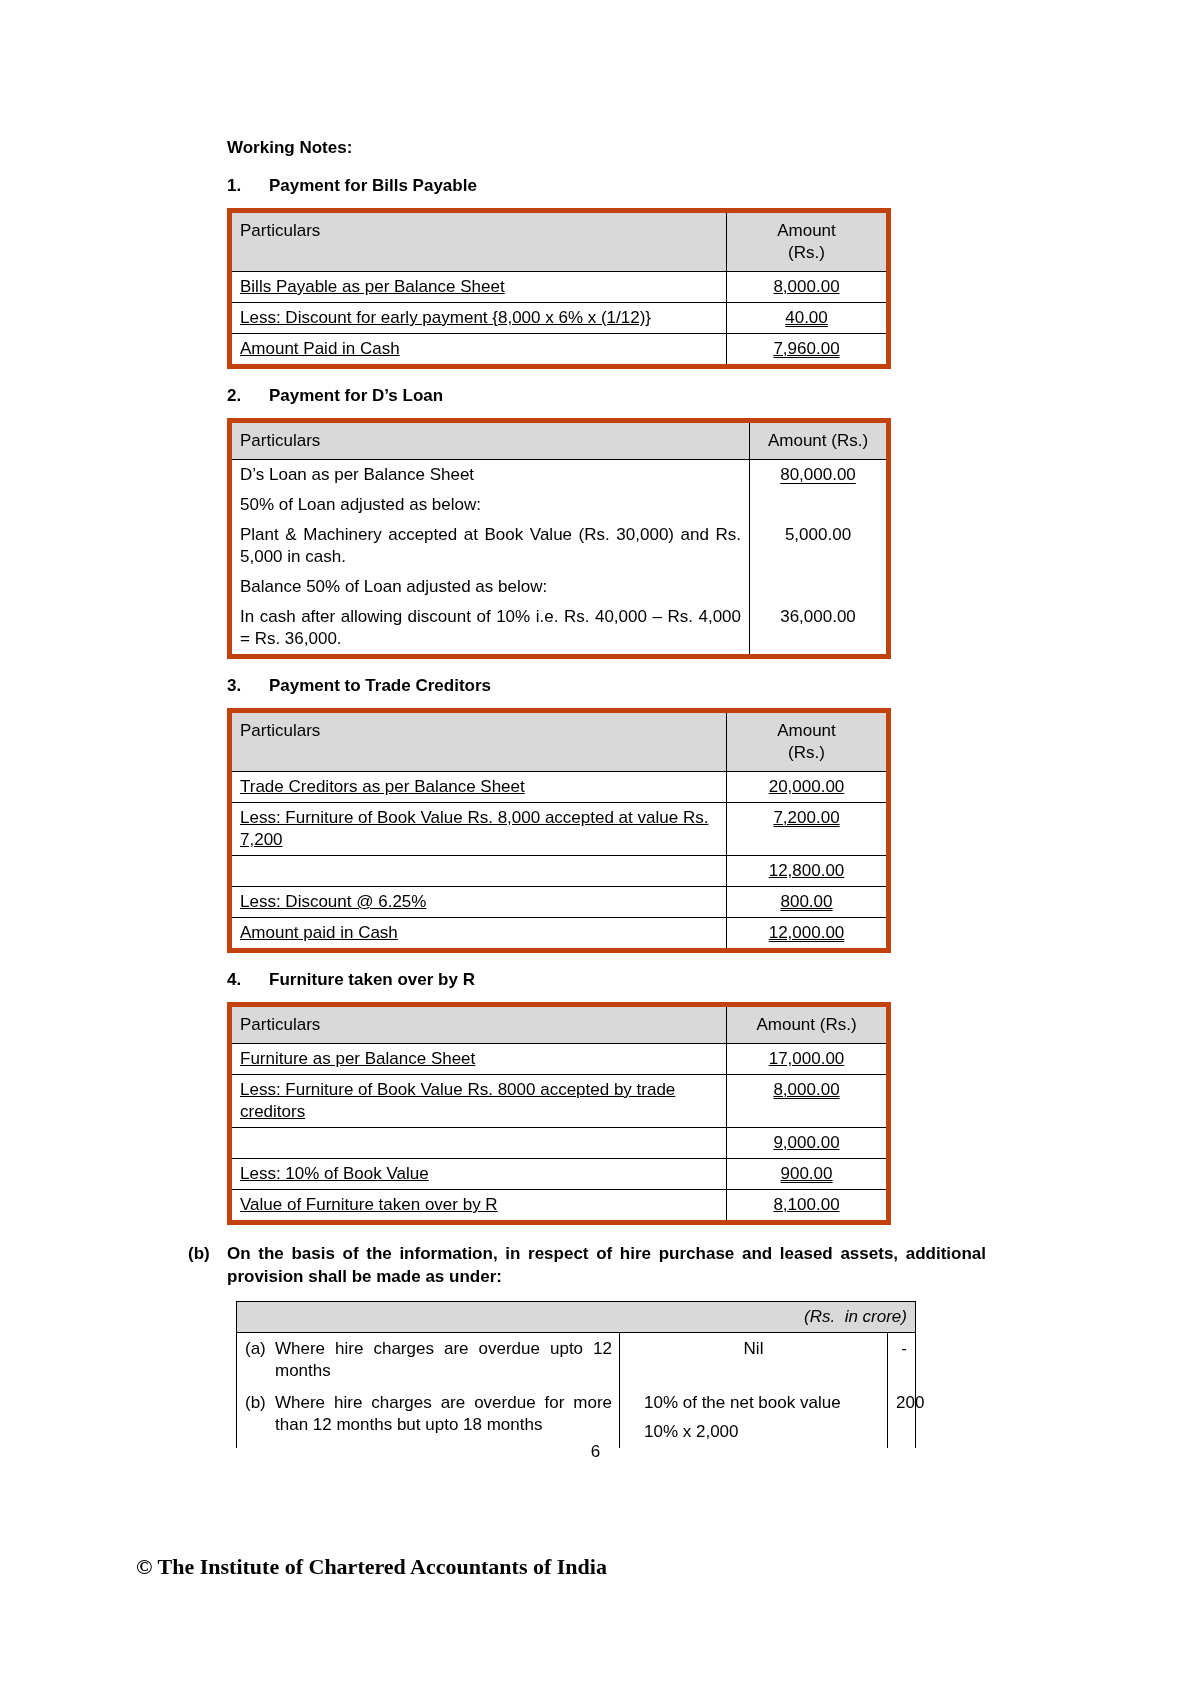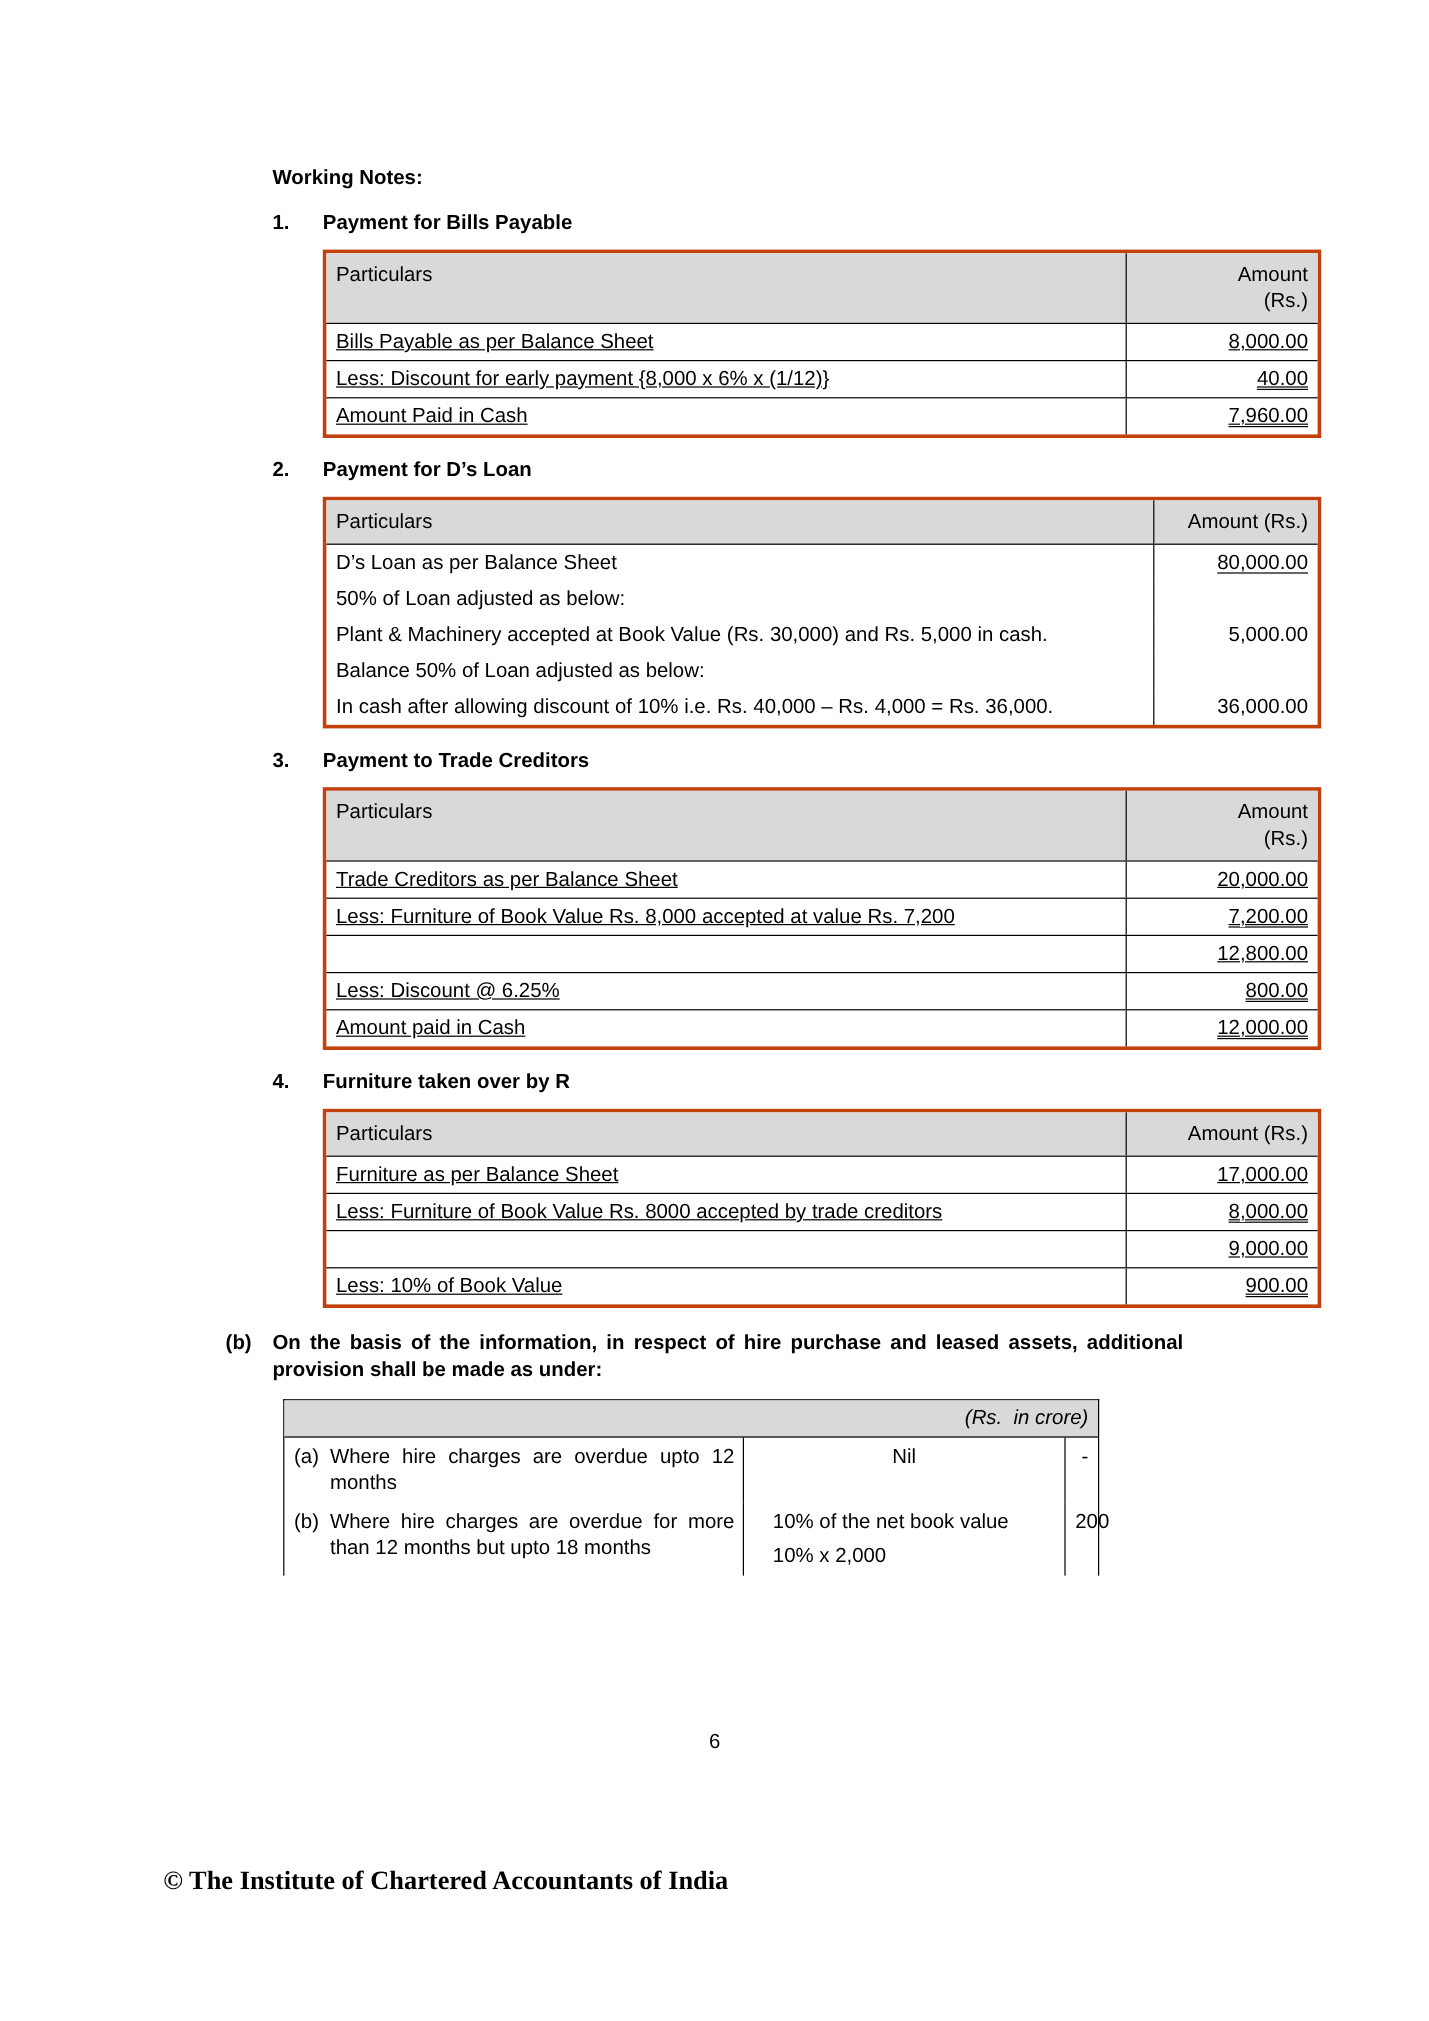--- a/index.html
+++ b/index.html
@@ -8,25 +8,25 @@
     font-family:"Liberation Sans", sans-serif; font-size:17px;
     position:relative; overflow:hidden;
   }
   .content { position:absolute; left:227px; top:137px; width:759px; }
 
   .wn-title { font-weight:bold; line-height:22px; }
 
   .wn-head { display:flex; font-weight:bold; margin:16px 0 11px 0; line-height:22px; }
   .wn-head .num { width:42px; flex:none; }
 
-  .wn-table { width:832px; margin-left:42px; border:3px solid #c2410c; box-sizing:border-box; }
+  .wn-table { width:664px; border:5px solid #c2410c; box-sizing:border-box; }
   .row { display:flex; }
   .row .p { flex:1; padding:4px 8px; line-height:22px; }
   .row .a {
-    width:160px; flex:none; border-left:1px solid #000; text-align:right;
+    width:160px; flex:none; border-left:1px solid #000; text-align:center;
     padding:4px 8px; line-height:22px; white-space:pre-line; box-sizing:border-box;
   }
   .t2 .a { width:137px; }
   .row.head { background:#d9d9d9; }
   .row.head .p, .row.head .a { padding-top:7px; padding-bottom:7px; }
   .grid .row + .row { border-top:1px solid #000;text-decoration:underline; }
   .nogrid .row.head { border-bottom:1px solid #000; }
   .nogrid .row .p { text-align:justify; }
   .u { text-decoration:underline; text-underline-offset:3px; }
 
@@ -173,20 +173,24 @@
           <div class="a"><span class="u">8,000.00</span></div>
         </div>
         <div class="row">
           <div class="p"></div>
           <div class="a"><span>9,000.00</span></div>
         </div>
         <div class="row">
           <div class="p">Less: 10% of Book Value</div>
           <div class="a"><span class="u">900.00</span></div>
         </div>
+        <div class="row">
+          <div class="p">Value of Furniture taken over by R</div>
+          <div class="a"><span>8,100.00</span></div>
+        </div>
       </div>
   </section>
 
   <div class="section-b">
     <span class="tag">(b)</span>
     <div class="text">On the basis of the information, in respect of hire purchase and leased assets, additional provision shall be made as under:</div>
   </div>
 
   <div class="b-table">
     <div class="b-head">(Rs.  in crore)</div>

